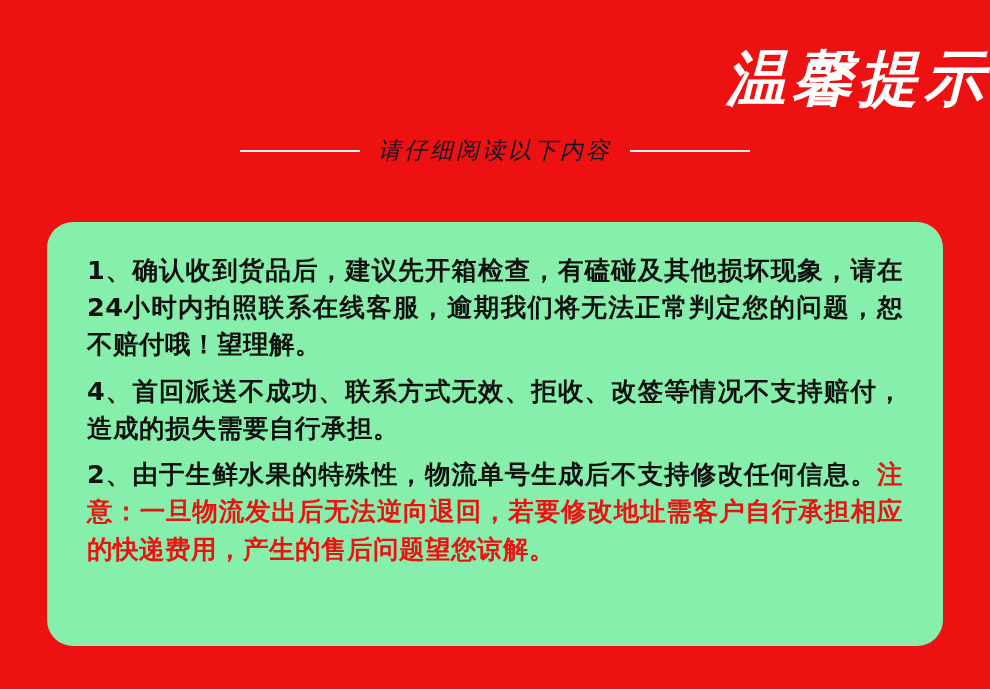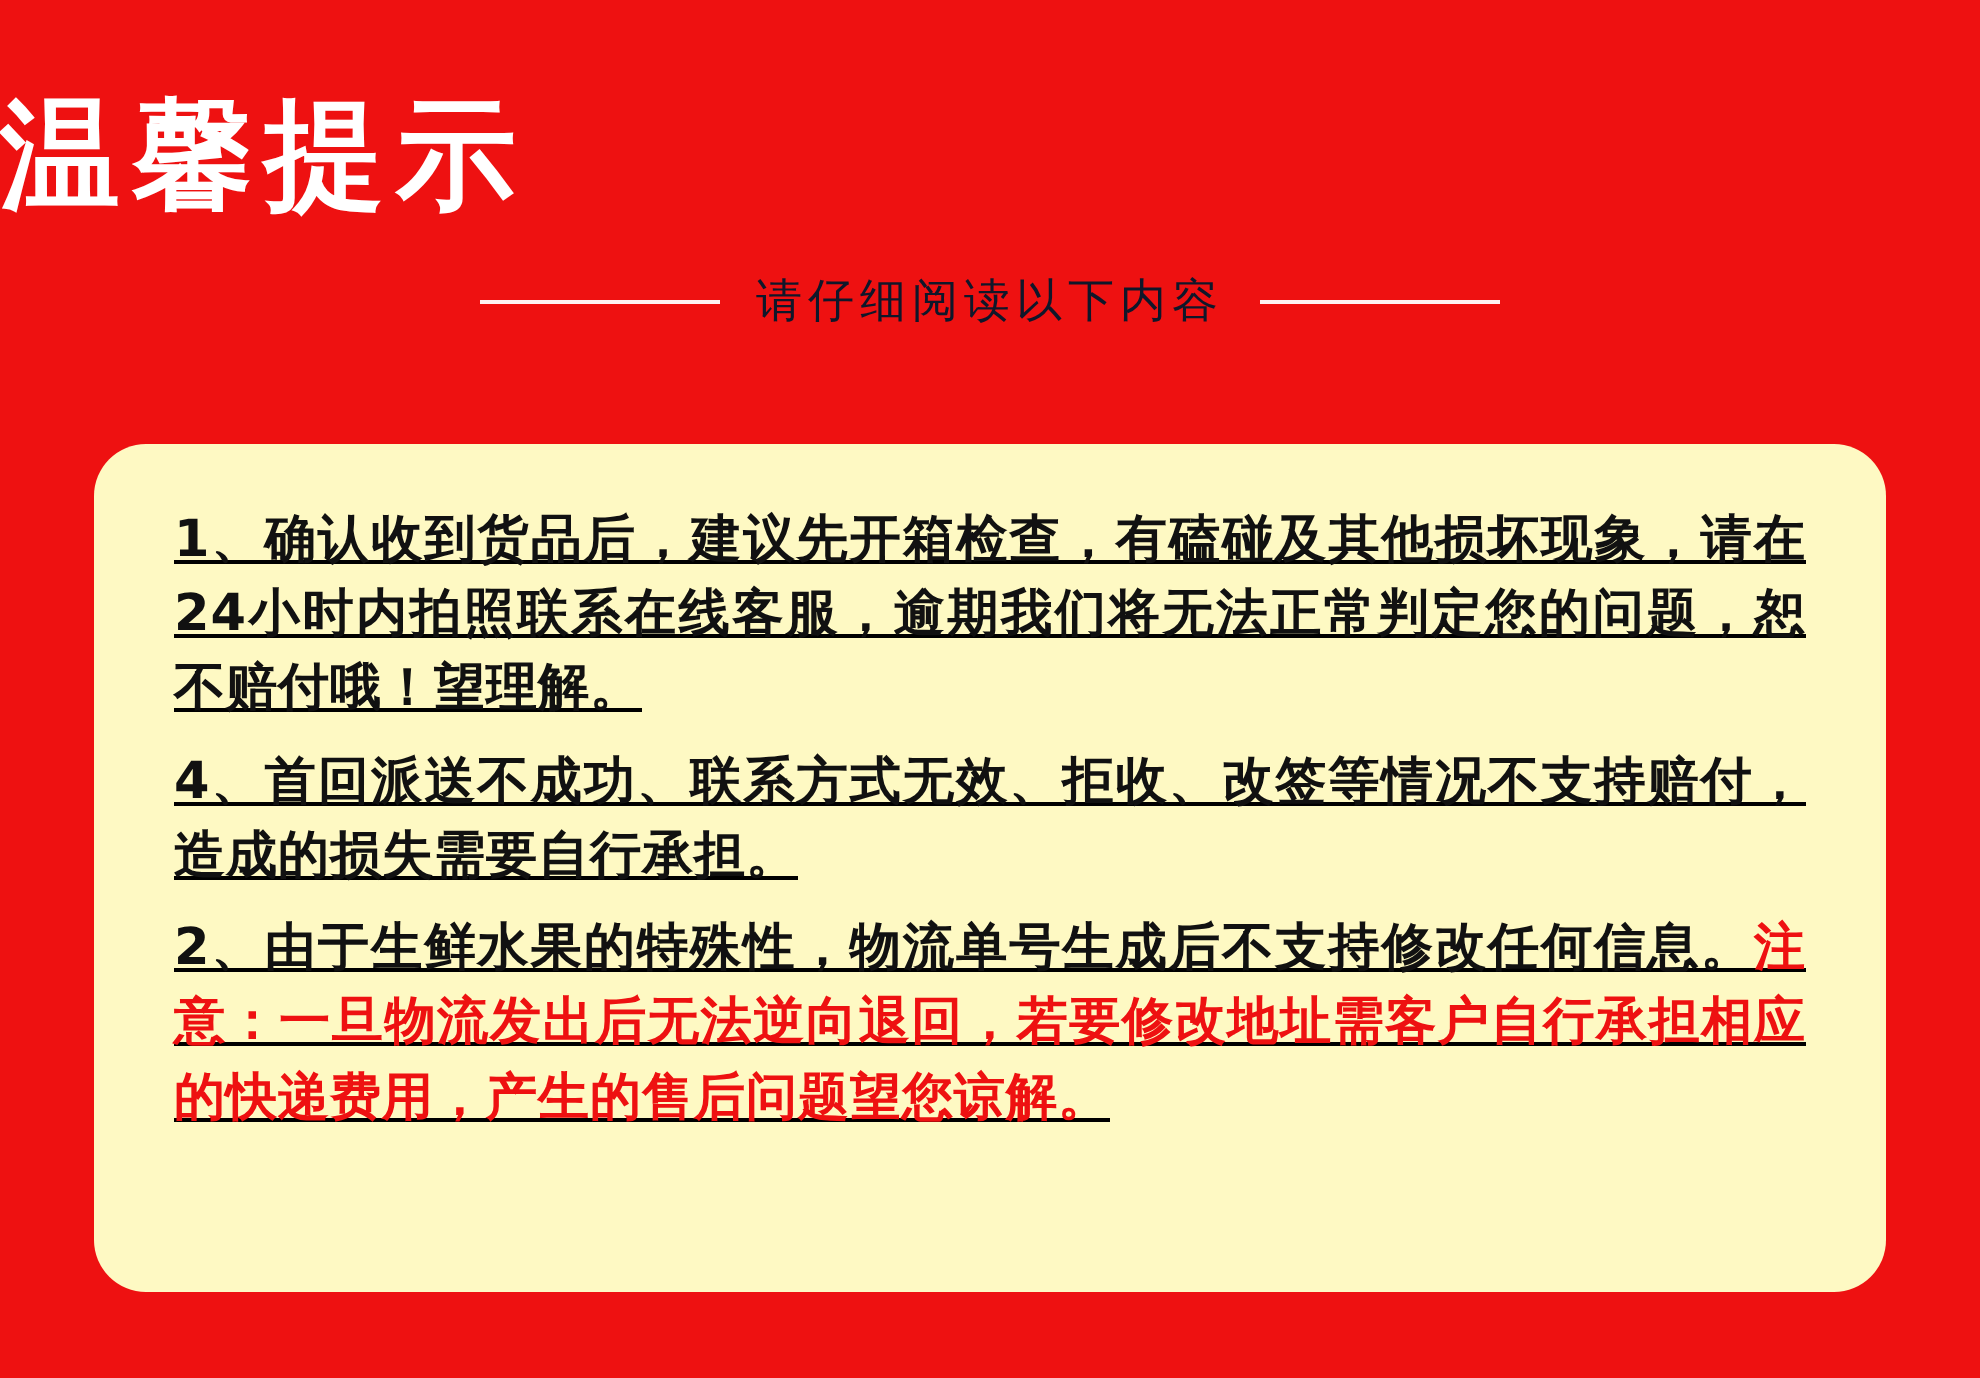--- a/index.html
+++ b/index.html
@@ -15,21 +15,22 @@
   }
   .poster {
     position: relative;
     width: 990px;
     height: 689px;
     background: #ee1111;
     box-sizing: border-box;
   }
   .header {
     padding-top: 44px;
-    text-align: left;
+    text-align: right;
+    font-style: italic;
   }
   .title {
     color: #ffffff;
     font-family: "DejaVu Serif", "Liberation Serif", serif;
     font-weight: bold;
     font-size: 60px;
     letter-spacing: 6px;
     line-height: 1.15;
     margin: 0;
   }
@@ -52,25 +53,24 @@
     letter-spacing: 3px;
     font-family: "DejaVu Sans", "Liberation Sans", sans-serif;
     white-space: nowrap;
   }
   .card {
     position: absolute;
     left: 47px;
     top: 222px;
     width: 896px;
     height: 424px;
-    background: #fef9c3;
+    background: #86efac;
     border-radius: 26px;
     box-sizing: border-box;
     padding: 30px 40px 20px 40px;
-    text-decoration: underline;
   }
   .item {
     color: #111111;
     font-family: "DejaVu Sans", "Liberation Sans", sans-serif;
     font-weight: bold;
     font-size: 25.5px;
     line-height: 1.46;
     letter-spacing: 0.5px;
     margin: 0 0 9px 0;
     text-align: justify;

